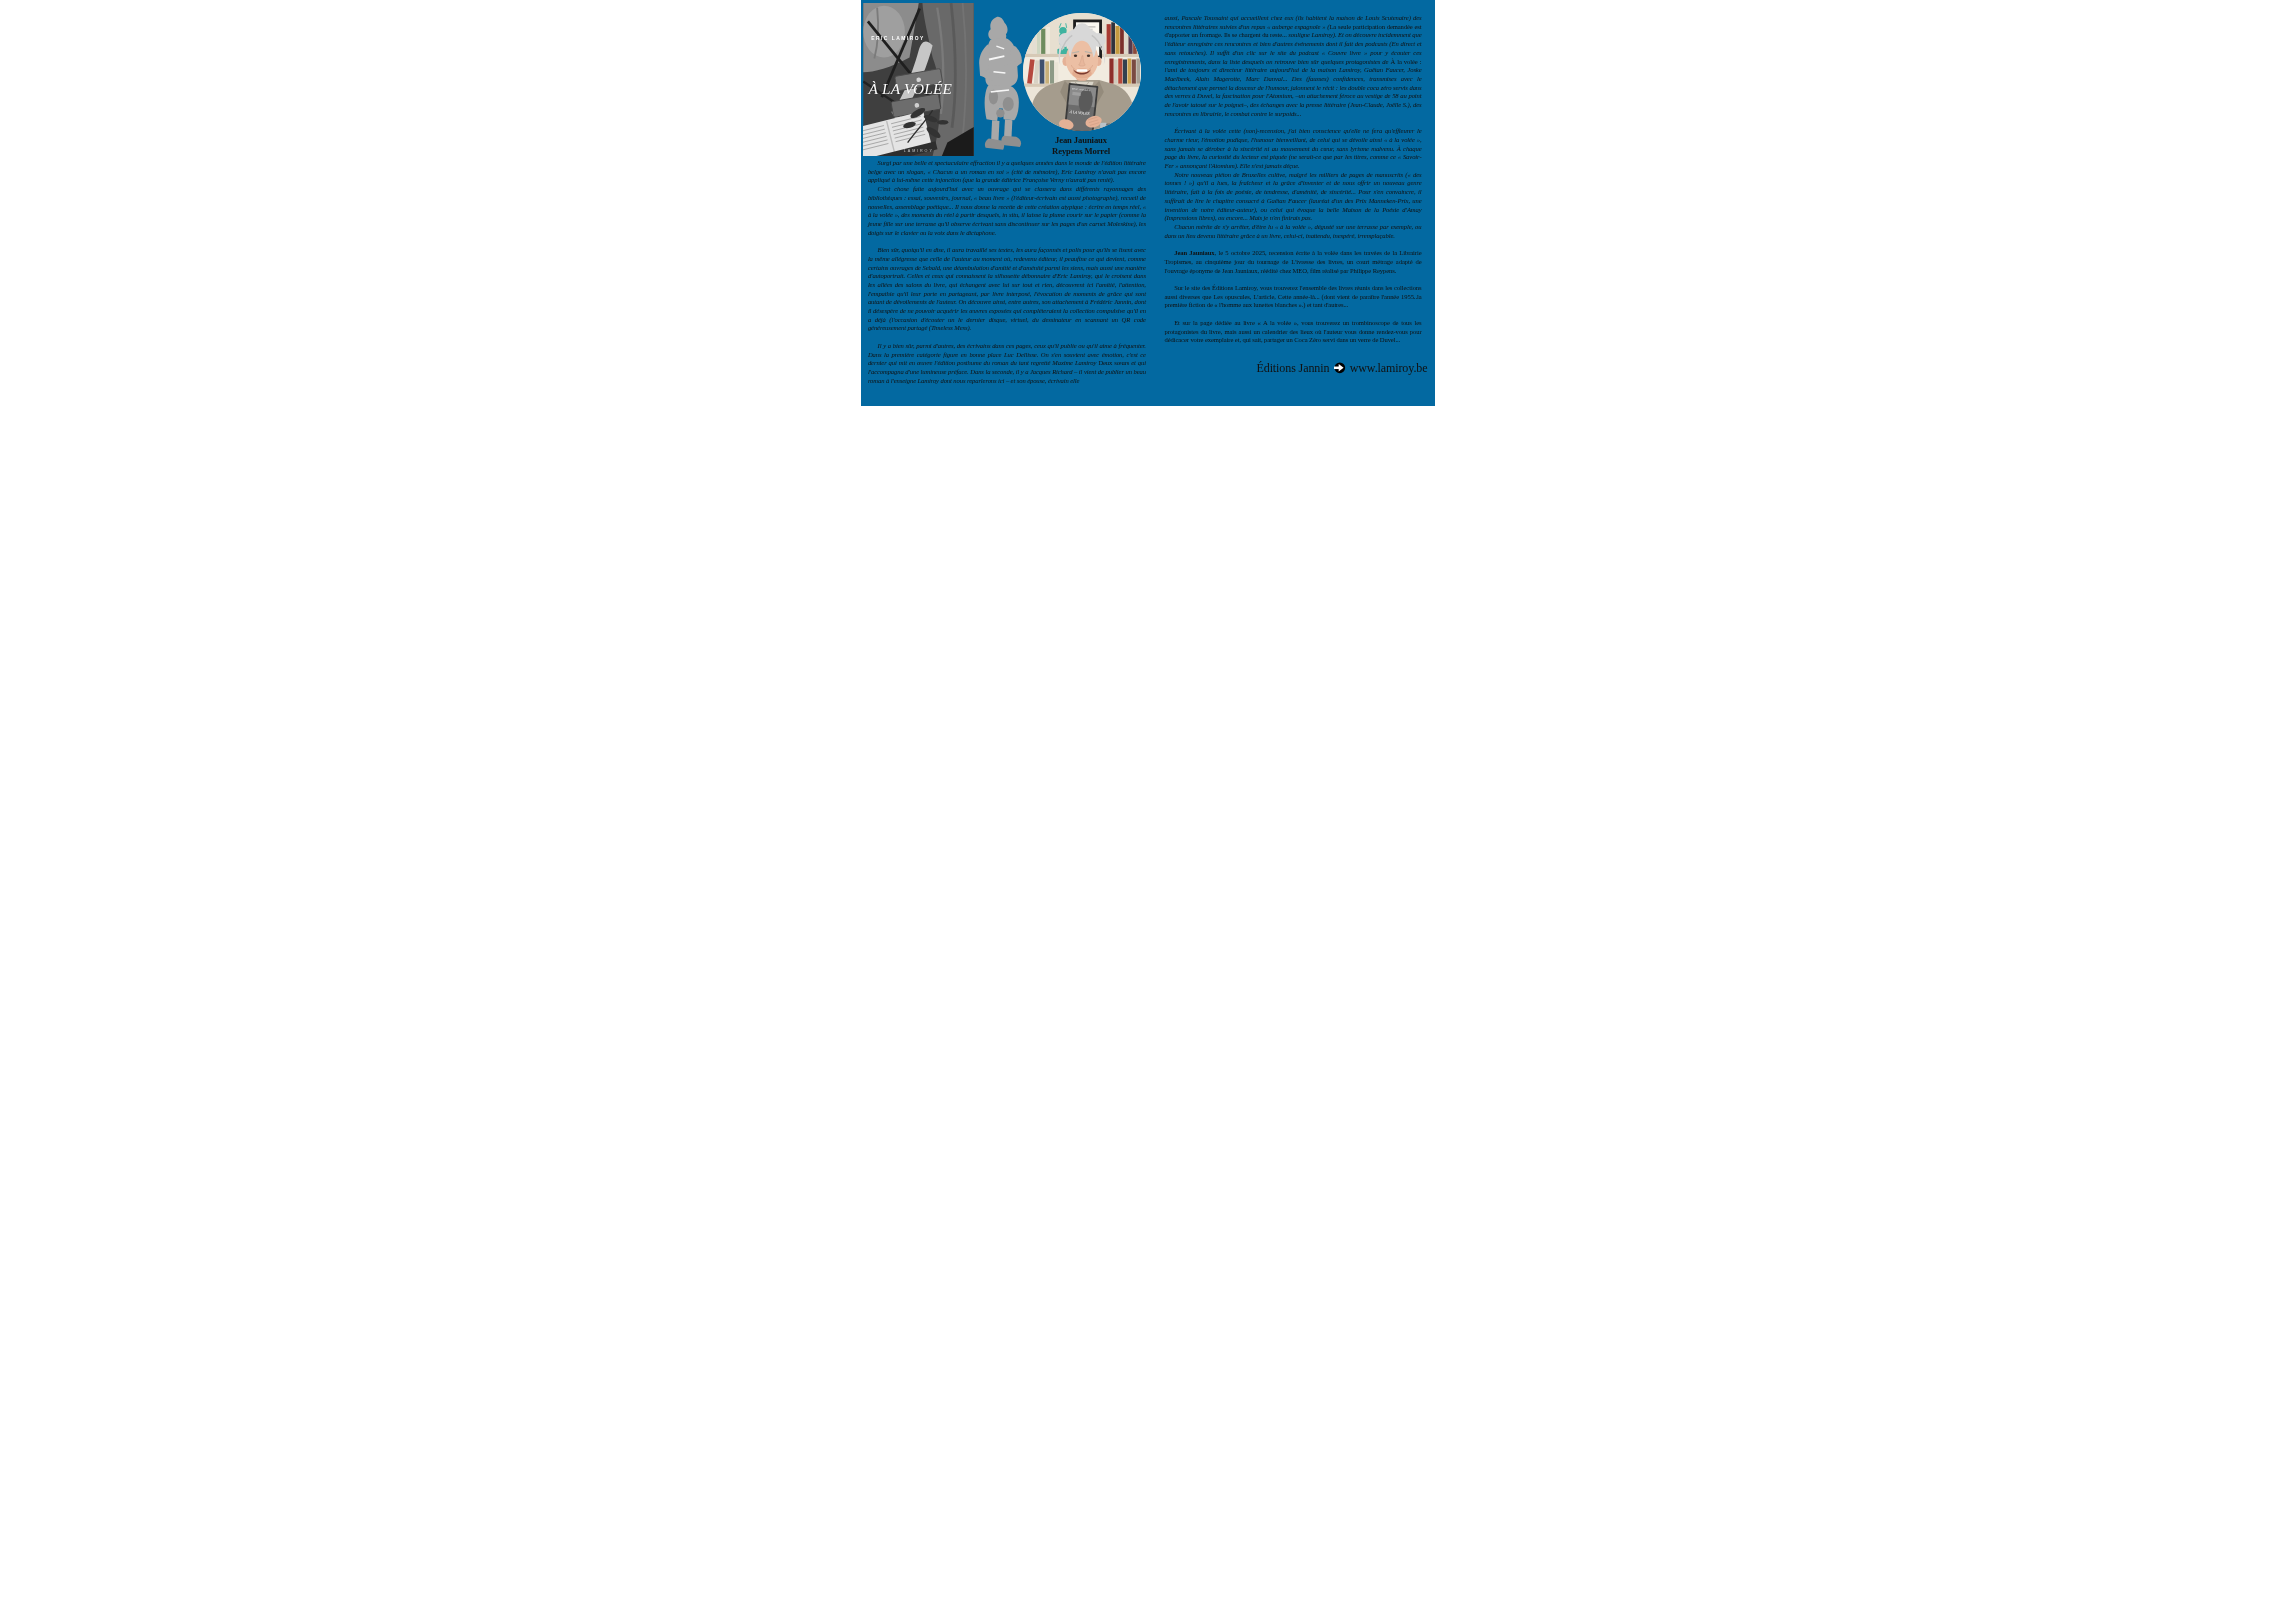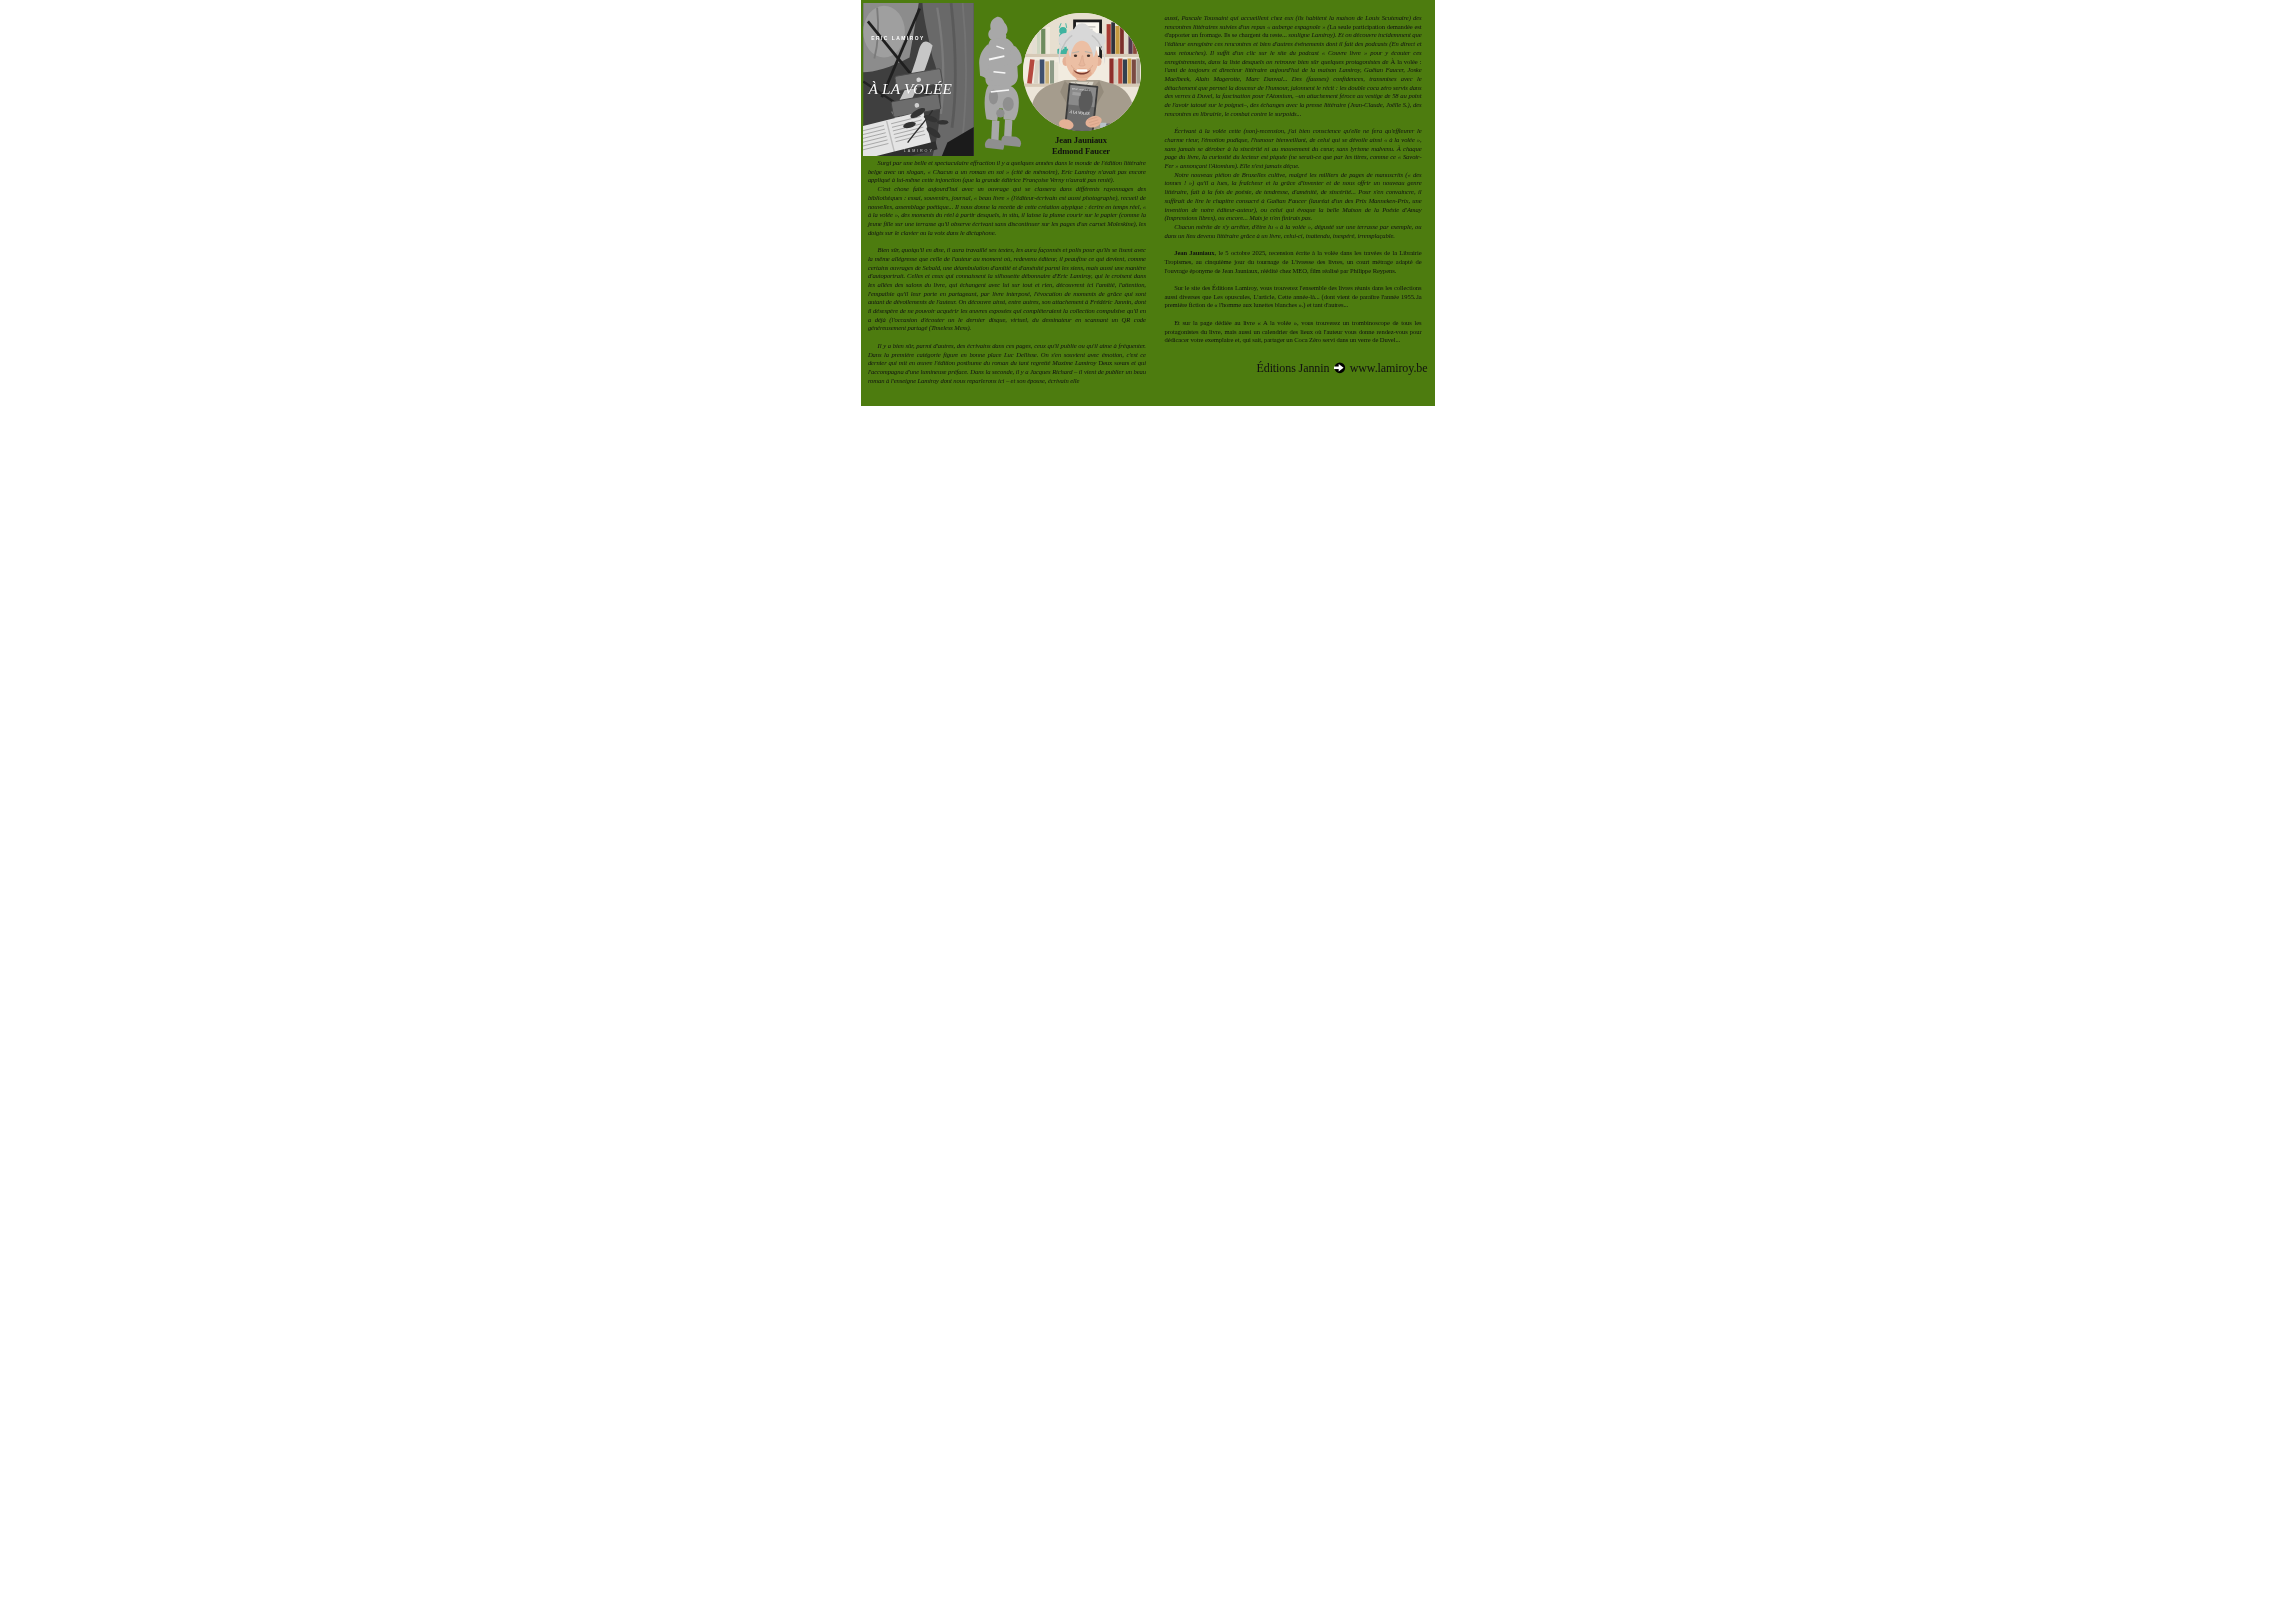--- a/index.html
+++ b/index.html
@@ -1,17 +1,17 @@
 <!DOCTYPE html>
 <html lang="fr" style="font-size:7.4px"><head>
 <meta charset="utf-8">
 <style>
   html,body{margin:0;padding:0;background:#ffffff;}
   .page{
-    position:relative;width:574px;height:406px;margin:0 auto;background:#4d7c0f;
+    position:relative;width:574px;height:406px;margin:0 auto;background:#0369a1;
     overflow:hidden;font-family:"Liberation Serif",serif;color:#111111;
   }
   
   .col{position:absolute;text-align:justify;font-size:6.6px;line-height:8.7px;letter-spacing:-0.1px;}
   .col-left{left:7.4px;top:159px;width:278px;}
   .col-right{left:304px;top:14px;width:257px;}
   .p{margin:0;}
   .ind{text-indent:9.7px;}
   .gap{margin-top:8.8px;}
   .run-i{font-style:italic;}
@@ -259,21 +259,21 @@
       <ellipse cx="93" cy="240" rx="16" ry="11" fill="#e5b196" transform="rotate(14 93 240)"></ellipse>
       <ellipse cx="152" cy="234" rx="18" ry="12" fill="#e5b196" transform="rotate(-18 152 234)"></ellipse>
       <path d="M140,230 L160,224 M142,236 L162,230 M144,242 L164,236" stroke="#cf9f84" stroke-width="1.5"></path>
       <rect x="166" y="236" width="15" height="13" rx="3" fill="#b9c2c8"></rect>
       <rect x="179" y="238" width="10" height="9" fill="#6b6f73"></rect>
     </g>
   </svg>
 
   <div class="caption">
     <div>Jean Jauniaux</div>
-    <div>Edmond Faucer</div>
+    <div>Reypens Morrel</div>
   </div>
 
   <div class="col col-left">
     <p class="p ind"><span class="run-i">Surgi par une belle et spectaculaire effraction il y a quelques années dans le monde de l'édition littéraire belge avec un slogan, « Chacun a un roman en soi » (cité de mémoire), Eric Lamiroy n'avait pas encore appliqué à lui-même cette injonction (que la grande éditrice Françoise Verny n'aurait pas renié).</span></p>
     <p class="p ind"><span class="run-i">C'est chose faite aujourd'hui avec un ouvrage qui se classera dans différents rayonnages des bibliothèques : essai, souvenirs, journal, « beau livre » (l'éditeur-écrivain est aussi photographe), recueil de nouvelles, assemblage poétique... Il nous donne la recette de cette création atypique : écrire en temps réel, « à la volée », des moments du réel à partir desquels, in situ, il laisse la plume courir sur le papier (comme la jeune fille sur une terrasse qu'il observe écrivant sans discontinuer sur les pages d'un carnet Moleskine), les doigts sur le clavier ou la voix dans le dictaphone.</span></p>
     <p class="p ind gap"><span class="run-i">Bien sûr, quoiqu'il en dise, il aura travaillé ses textes, les aura façonnés et polis pour qu'ils se lisent avec la même allégresse que celle de l'auteur au moment où, redevenu éditeur, il peaufine ce qui devient, comme certains ouvrages de Sebald, une déambulation d'amitié et d'aménité parmi les siens, mais aussi une manière d'autoportrait. Celles et ceux qui connaissent la silhouette débonnaire d'Eric Lamiroy, qui le croisent dans les allées des salons du livre, qui échangent avec lui sur tout et rien, découvrent ici l'amitié, l'attention, l'empathie qu'il leur porte en partageant, par livre interposé, l'évocation de moments de grâce qui sont autant de dévoilements de l'auteur. On découvre ainsi, entre autres, son attachement à Frédéric Jannin, dont il désespère de ne pouvoir acquérir les œuvres exposées qui compléteraient la collection compulsive qu'il en a déjà (l'occasion d'écouter un le dernier disque, virtuel, du dessinateur en scannant un QR code généreusement partagé (Timeless Mess).</span></p>
     <p class="p ind gap"><span class="run-i">Il y a bien sûr, parmi d'autres, des écrivains dans ces pages, ceux qu'il publie ou qu'il aime à fréquenter. Dans la première catégorie figure en bonne place Luc Dellisse. On s'en souvient avec émotion, c'est ce dernier qui mit en œuvre l'édition posthume du roman du tant regretté Maxime Lamiroy </span><span class="run-r">Deux sœurs </span><span class="run-i">et qui l'accompagna d'une lumineuse préface. Dans la seconde, il y a Jacques Richard – il vient de publier un beau roman à l'enseigne Lamiroy dont nous reparlerons ici – et son épouse, écrivain elle</span></p>
   </div>
 
   <div class="col col-right">

